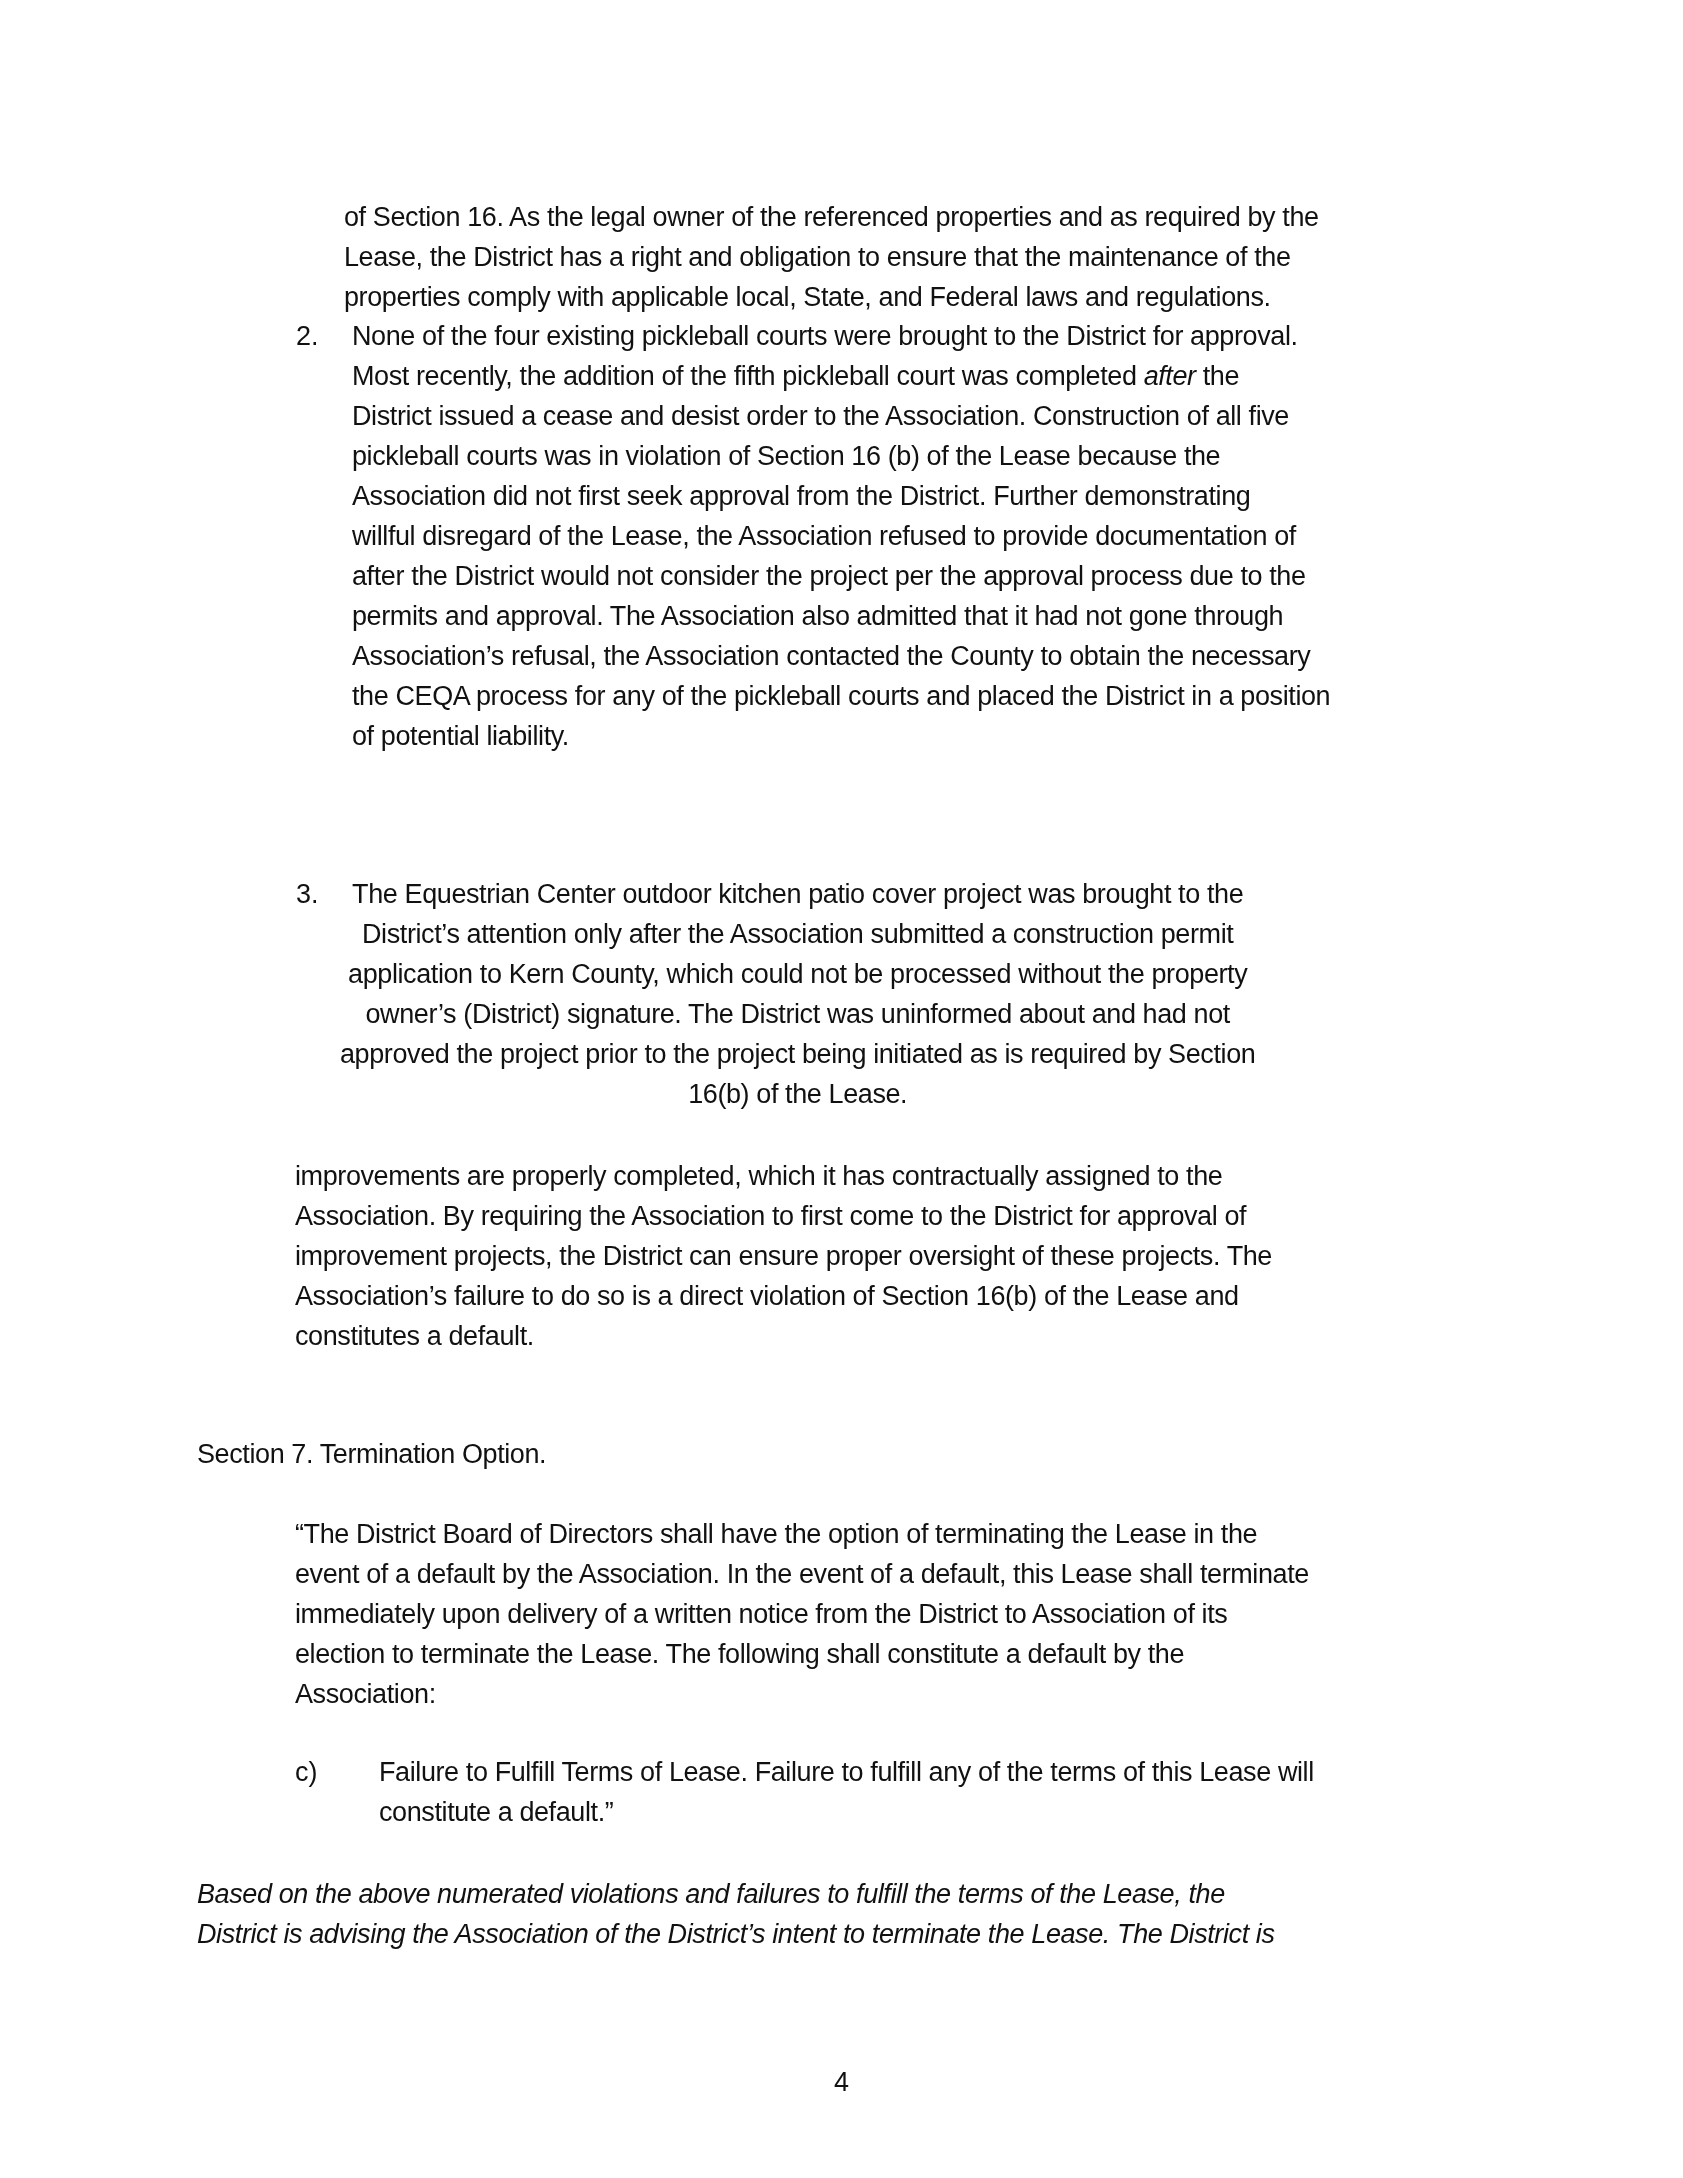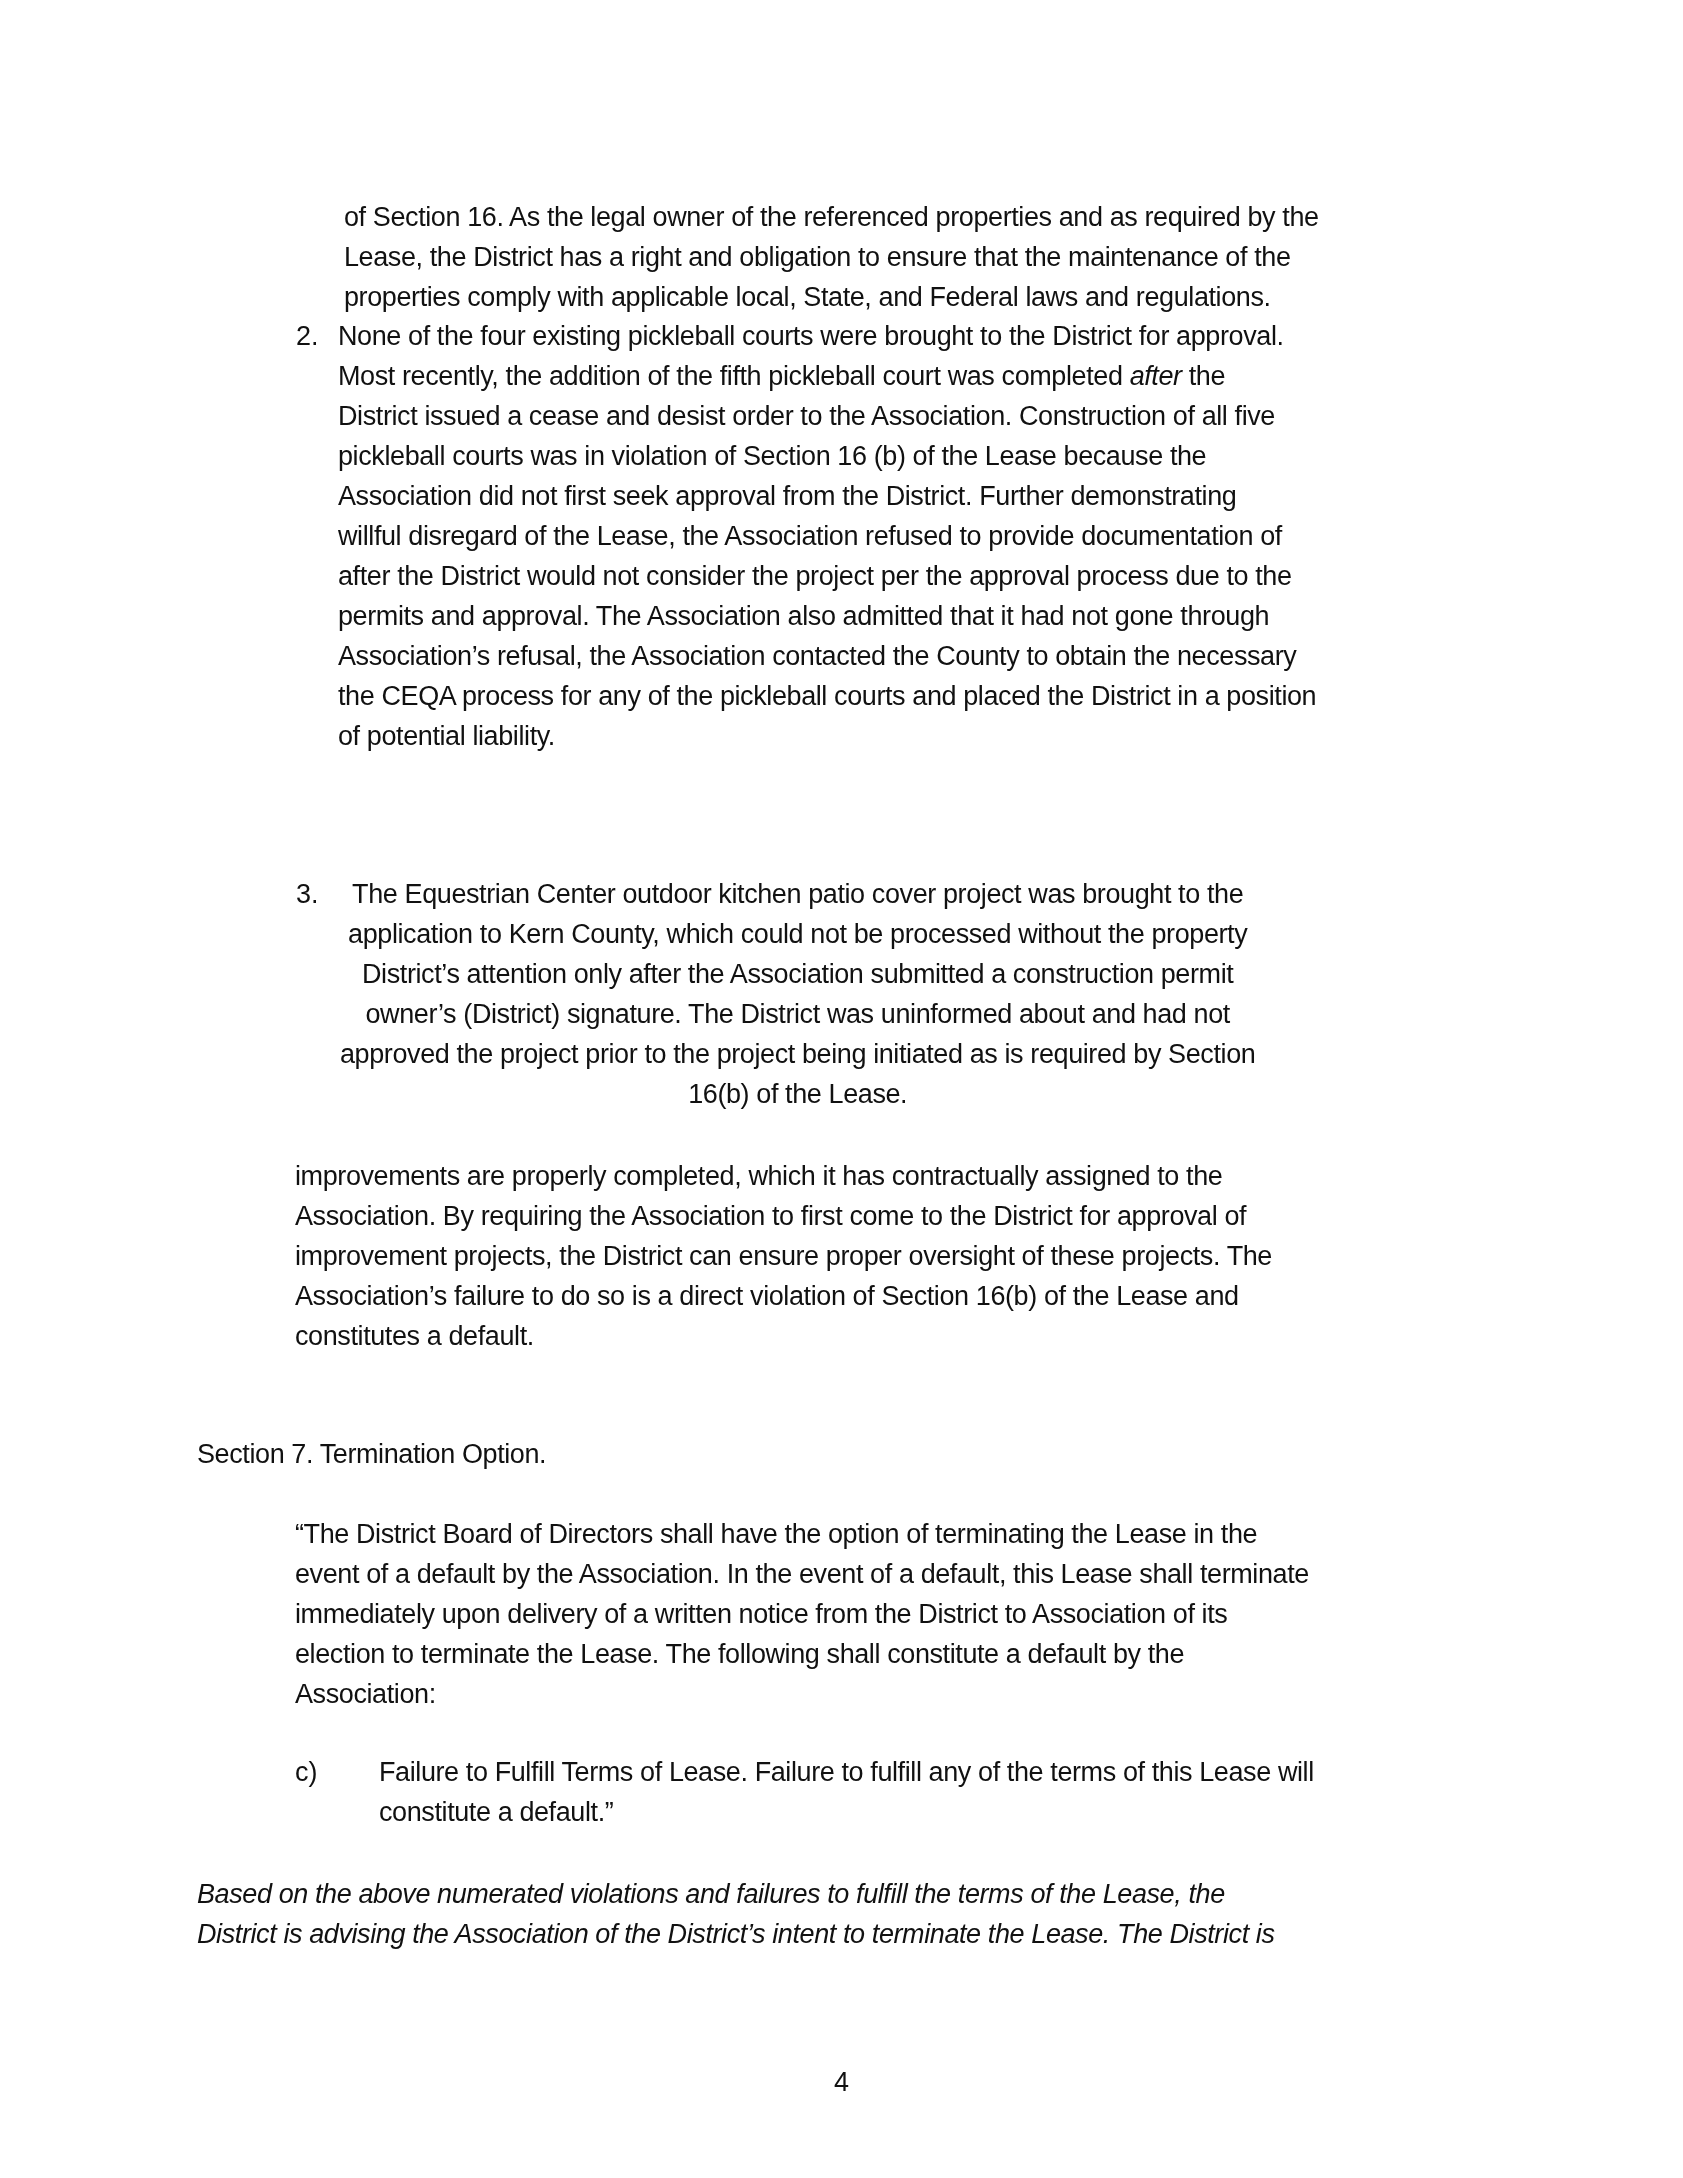--- a/index.html
+++ b/index.html
@@ -17,39 +17,39 @@
 
 <div class="page">
 
   <div class="block" style="left:344px; top:197px;">
     <span class="line">of Section 16. As the legal owner of the referenced properties and as required by the</span>
     <span class="line">Lease, the District has a right and obligation to ensure that the maintenance of the</span>
     <span class="line">properties comply with applicable local, State, and Federal laws and regulations.</span>
   </div>
 
   <div class="num" style="left:296px; top:316px;">2.</div>
-  <div class="block" style="left:338px; top:316px;">
+  <div class="block" style="left:352px; top:316px;">
     <span class="line">None of the four existing pickleball courts were brought to the District for approval.</span>
     <span class="line"><span>Most recently, the addition of the fifth pickleball court was completed</span> <em>after</em> <span>the</span></span>
     <span class="line">District issued a cease and desist order to the Association. Construction of all five</span>
     <span class="line">pickleball courts was in violation of Section 16 (b) of the Lease because the</span>
     <span class="line">Association did not first seek approval from the District. Further demonstrating</span>
     <span class="line">willful disregard of the Lease, the Association refused to provide documentation of</span>
     <span class="line">after the District would not consider the project per the approval process due to the</span>
     <span class="line">permits and approval. The Association also admitted that it had not gone through</span>
     <span class="line">Association’s refusal, the Association contacted the County to obtain the necessary</span>
     <span class="line">the CEQA process for any of the pickleball courts and placed the District in a position</span>
     <span class="line">of potential liability.</span>
   </div>
 
   <div class="num" style="left:296px; top:874px;">3.</div>
   <div class="block" style="left:340px; top:874px;text-align:center;">
     <span class="line">The Equestrian Center outdoor kitchen patio cover project was brought to the</span>
+    <span class="line">District’s attention only after the Association submitted a construction permit</span>
     <span class="line">application to Kern County, which could not be processed without the property</span>
-    <span class="line">District’s attention only after the Association submitted a construction permit</span>
     <span class="line">owner’s (District) signature. The District was uninformed about and had not</span>
     <span class="line">approved the project prior to the project being initiated as is required by Section</span>
     <span class="line">16(b) of the Lease.</span>
   </div>
 
   <div class="block" style="left:295px; top:1156px;">
     <span class="line">improvements are properly completed, which it has contractually assigned to the</span>
     <span class="line">Association. By requiring the Association to first come to the District for approval of</span>
     <span class="line">improvement projects, the District can ensure proper oversight of these projects. The</span>
     <span class="line">Association’s failure to do so is a direct violation of Section 16(b) of the Lease and</span>

